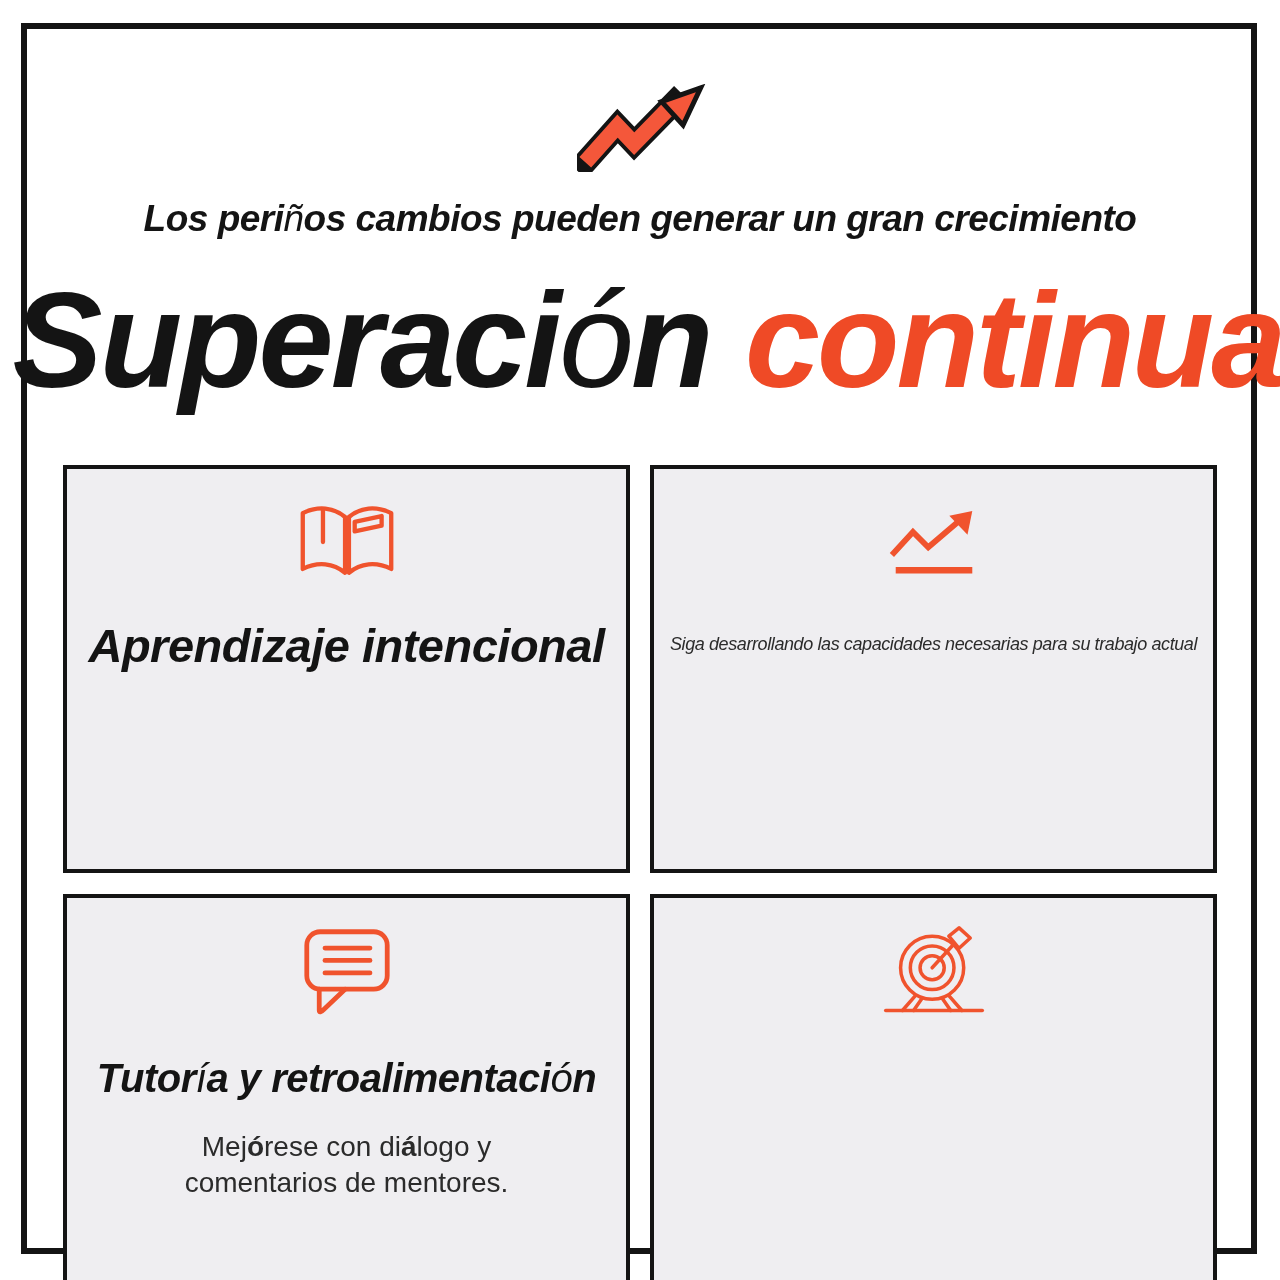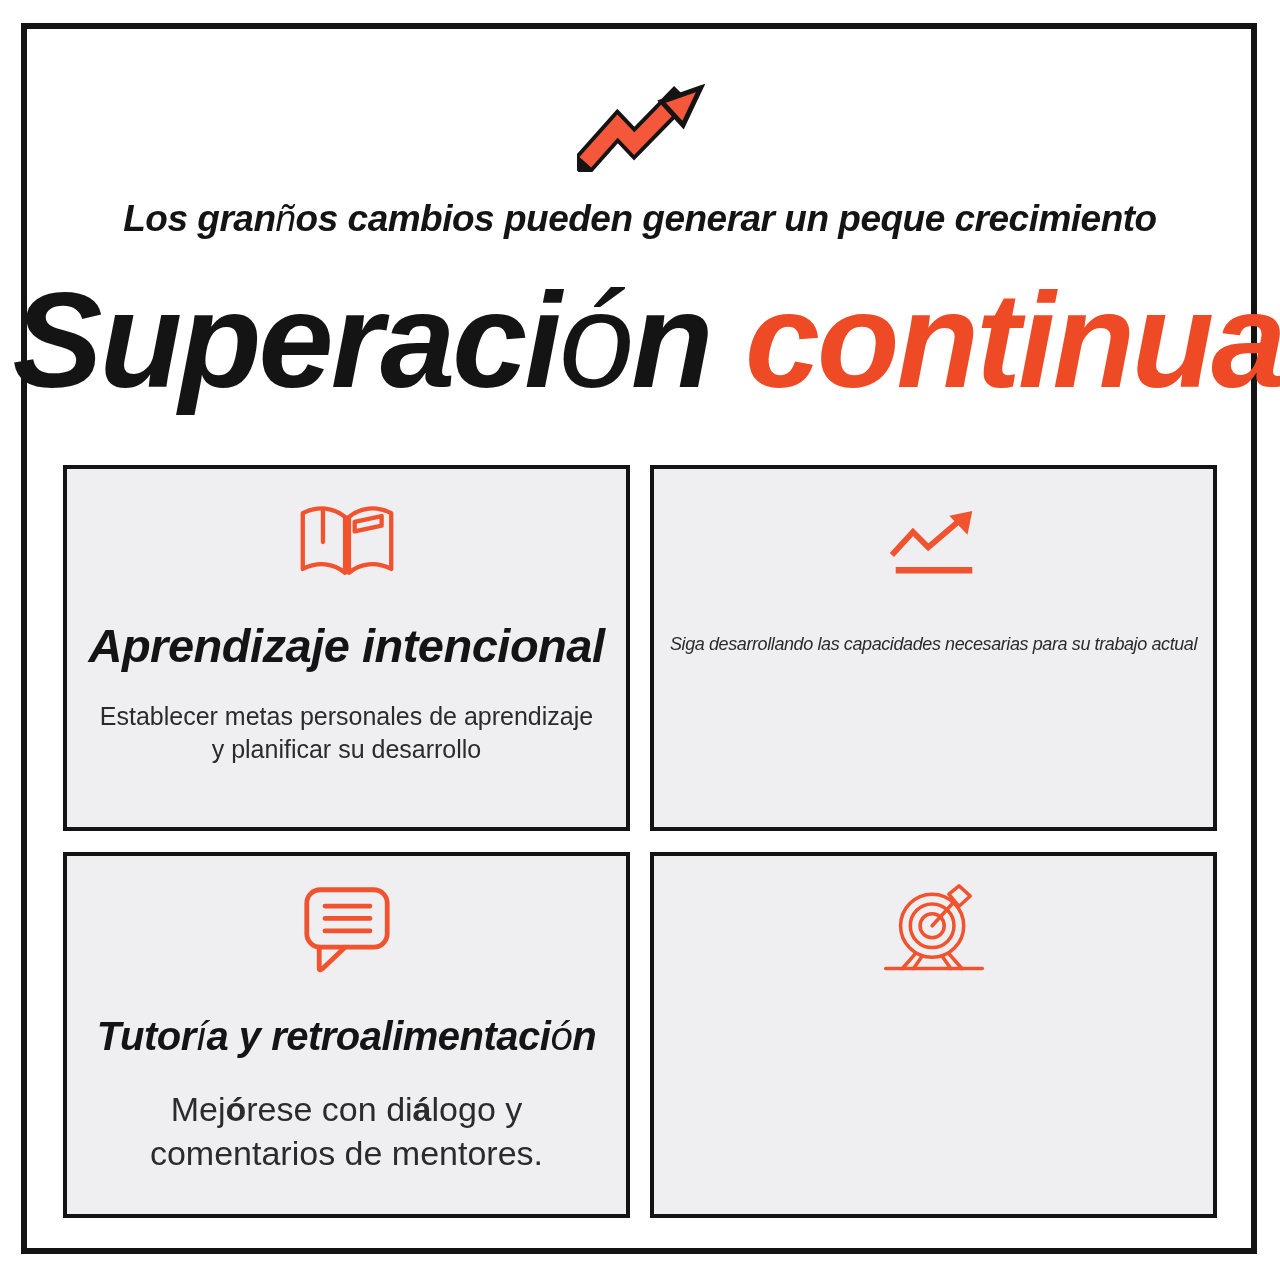--- a/index.html
+++ b/index.html
@@ -29,76 +29,74 @@
     letter-spacing:-3px;color:var(--ink);
   }
   .w-light{font-weight:400;}
   .w-bold{font-weight:700;}
   .c-orange{color:var(--accent);}
   .grid{
     position:absolute;left:63px;top:465px;width:1154px;
     display:grid;grid-template-columns:1fr 1fr;column-gap:20px;row-gap:21px;
   }
   .card{
-    height:366px;background:var(--card_bg);border:4px solid var(--ink);
+    height:408px;background:var(--card_bg);border:4px solid var(--ink);
     box-sizing:border-box;display:flex;flex-direction:column;align-items:center;
     text-align:center;overflow:visible;
   }
   .icon-wrap{
     margin-top:26px;height:94px;display:flex;align-items:center;justify-content:center;
     color:var(--icon_stroke);
   }
   .card-title{
     margin:32px 0 0;font-weight:700;font-style:italic;color:var(--ink);
     white-space:nowrap;line-height:1.05;letter-spacing:-0.5px;
   }
   .card-body{
     margin:30px 0 0;color:var(--body_ink);white-space:pre-line;line-height:1.3;
   }
   .c1 .card-title{font-size:47px;}
   .c2 .card-title{font-size:48px;}
   .c3 .card-title{font-size:40px;margin-top:39px;}
   .c4 .card-title{font-size:35px;}
   .c1 .card-body{font-size:25px;}
   .c2 .card-body{font-size:18px;white-space:nowrap;letter-spacing:-0.4px;margin-top:44px;font-style:italic;}
-  .c3 .card-body{font-size:34px;}
+  .c3 .card-body{font-size:28px;}
   .c4 .card-body{font-size:30px;}
   svg{display:block;}
 </style>
 </head>
 <body>
 
 <div class="frame"></div>
 
 <div class="trend">
   <svg viewBox="0 0 132 90" width="130" height="88" aria-hidden="true">
     <polyline class="outline" points="8,80 41,43 58,61 99,19" fill="none" stroke-width="24" stroke-linejoin="miter" stroke-linecap="square"></polyline>
     <polyline class="fillline" points="8,80 41,43 58,61 99,19" fill="none" stroke-width="16" stroke-linejoin="miter" stroke-linecap="butt"></polyline>
     <polygon class="head" points="126,4 86,18 108,42"></polygon>
   </svg>
 </div>
 
-<p class="subtitle"><span>Los gran</span><span class="w-light">ñ</span><span>os cambios pueden generar un peque crecimiento</span></p>
+<p class="subtitle"><span>Los peri</span><span class="w-light">ñ</span><span>os cambios pueden generar un gran crecimiento</span></p>
 
 <h1 class="main-title"><span>Superaci</span><span class="w-light">ó</span><span>n </span><span class="c-orange">continua</span></h1>
 
 <div class="grid">
 
   <section class="card c1">
     <div class="icon-wrap">
       <svg viewBox="0 0 104 88" width="100" height="86" fill="none" stroke="currentColor" stroke-width="4.5" stroke-linejoin="round" stroke-linecap="round" aria-hidden="true">
         <path d="M6,14 C22,6 38,8 50,18 L50,76 C38,66 22,64 6,72 Z"></path>
         <path d="M98,14 C82,6 66,8 54,18 L54,76 C66,66 82,64 98,72 Z"></path>
         <path d="M27,11 L27,44"></path>
         <path d="M60,23 L88,17 L88,27 L60,33 Z"></path>
       </svg>
     </div>
     <h2 class="card-title"><span>Aprendizaje intencional</span></h2>
-    <p class="card-body"><span>Establecer metas personales de aprendizaje
-y planificar su desarrollo</span></p>
   </section>
 
   <section class="card c2">
     <div class="icon-wrap">
       <svg viewBox="0 0 96 70" width="92" height="67" fill="none" stroke="currentColor" stroke-linejoin="miter" stroke-linecap="butt" aria-hidden="true">
         <polyline points="4,48 26,24 42,40 76,11" stroke-width="6"></polyline>
         <polygon points="88,2 64,7 83,27" fill="currentColor" stroke="none"></polygon>
         <line x1="8" y1="64" x2="88" y2="64" stroke-width="7"></line>
       </svg>
     </div>

